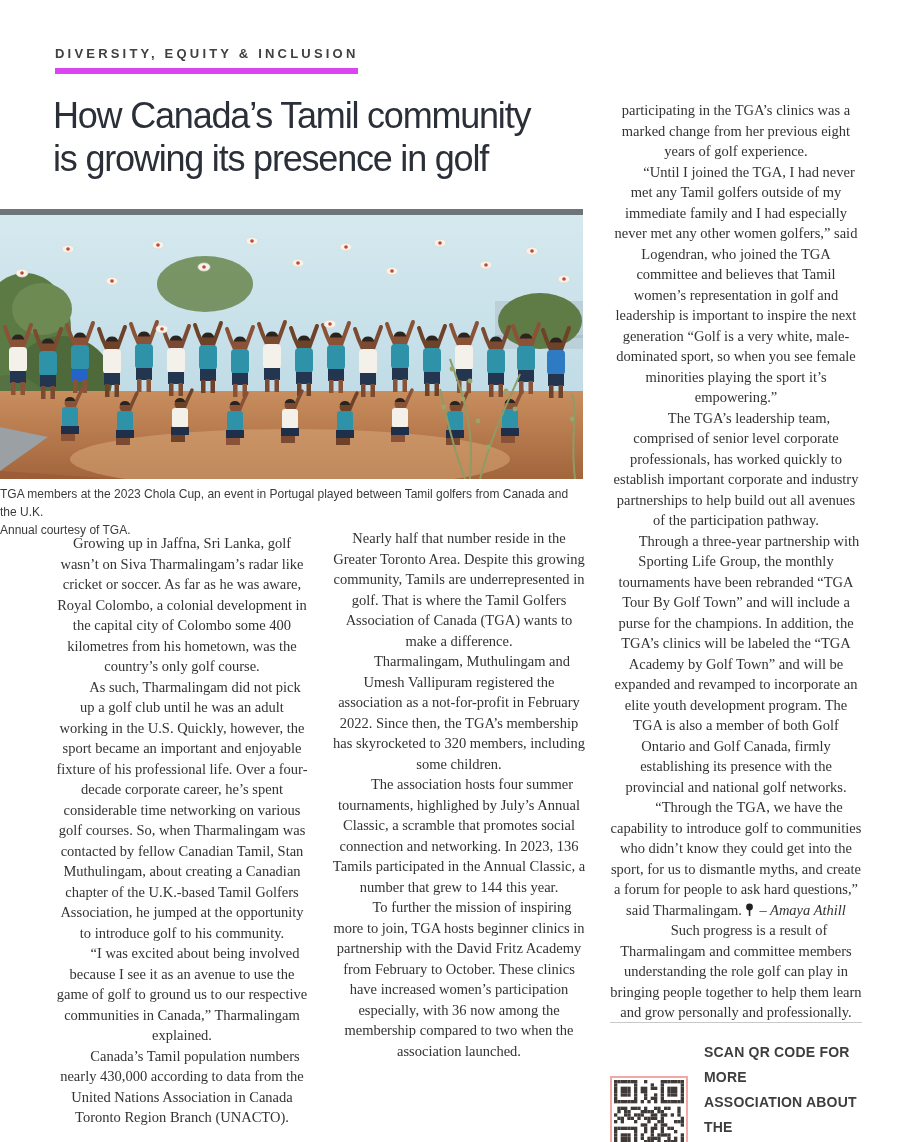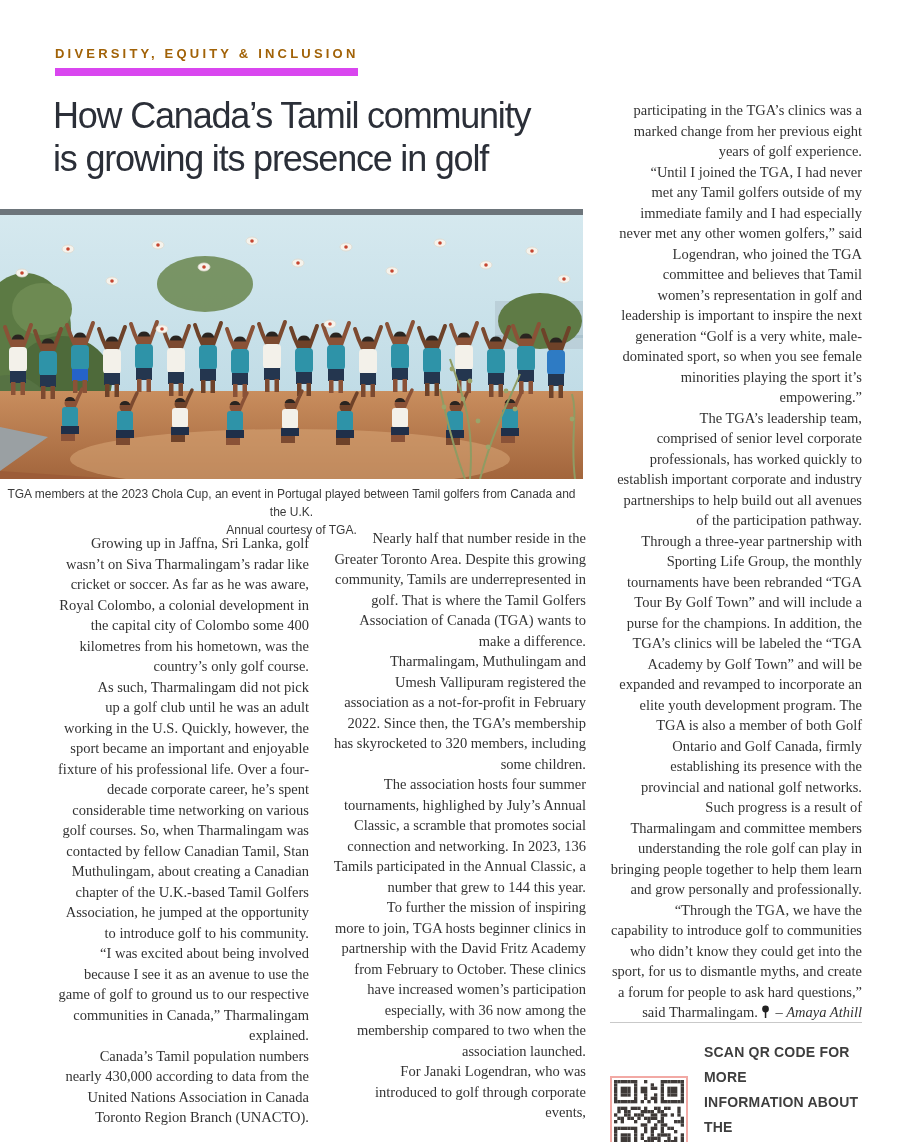--- a/index.html
+++ b/index.html
@@ -1,32 +1,32 @@
 <!DOCTYPE html>
 <html lang="en"><head>
 <meta charset="utf-8">
 <style>
   html,body{margin:0;padding:0;background:#ffffff;}
   .page{position:relative;width:912px;height:1142px;background:#fff;overflow:hidden;
         font-family:"Liberation Serif",serif;color:#333;}
 
   .kicker{position:absolute;left:55px;top:46px;font-family:"Liberation Sans",sans-serif;
-          font-weight:bold;font-size:13px;letter-spacing:3.2px;color:#a16207;
-          border-bottom:8px solid #d946ef;padding-bottom:7px;}
+          font-weight:bold;font-size:13px;letter-spacing:3.2px;color:#404040;
+          border-bottom:6px solid #d946ef;padding-bottom:7px;}
 
   .title{position:absolute;left:53px;top:94px;margin:0;font-family:"Liberation Sans",sans-serif;
          font-weight:normal;font-size:36px;line-height:43px;letter-spacing:-1.2px;color:#2b2f38;}
 
   .photo{position:absolute;left:0;top:209px;width:583px;height:270px;display:block;}
 
-  .caption{position:absolute;left:0;top:485px;width:583px;text-align:center;
+  .caption{position:absolute;left:0;top:485px;width:583px;text-align:left;
            font-family:"Liberation Sans",sans-serif;font-size:12px;line-height:18px;color:#3b3b3b;}
 
   .col{position:absolute;width:254px;font-size:14.5px;line-height:20.5px;color:#333;
-       text-align:right;hyphens:auto;-webkit-hyphens:auto;}
+       text-align:center;hyphens:auto;-webkit-hyphens:auto;}
   .col p{margin:0;}
   .col p.indent{text-indent:26px;}
   .col1{left:55px;top:533px;}
   .col2{left:332px;top:528px;}
   .col3{left:610px;top:100px;width:252px;}
   .byline{font-style:italic;}
   .endmark{display:inline-block;vertical-align:-1px;margin:0 2px 0 3px;}
 
   .qr-section{position:absolute;left:610px;top:1022px;width:252px;border-top:1px solid #c9c9c9;
               padding-top:17px;display:flex;align-items:center;gap:16px;}
@@ -178,33 +178,32 @@
     <p class="indent">As such, Tharmalingam did not pick up a golf club until he was an adult working in the U.S. Quickly, however, the sport became an important and enjoyable fixture of his professional life. Over a four-decade corporate career, he’s spent considerable time networking on various golf courses. So, when Tharmalingam was contacted by fellow Canadian Tamil, Stan Muthulingam, about creating a Canadian chapter of the U.K.-based Tamil Golfers Association, he jumped at the opportunity to introduce golf to his community.</p>
     <p class="indent">“I was excited about being involved because I see it as an avenue to use the game of golf to ground us to our respective communities in Canada,” Tharmalingam explained.</p>
     <p class="indent">Canada’s Tamil population numbers nearly 430,000 according to data from the United Nations Association in Canada Toronto Region Branch (UNACTO).</p>
   </div>
 
   <div class="col col2">
     <p>Nearly half that number reside in the Greater Toronto Area. Despite this growing community, Tamils are underrepresented in golf. That is where the Tamil Golfers Association of Canada (TGA) wants to make a difference.</p>
     <p class="indent">Tharmalingam, Muthulingam and Umesh Vallipuram registered the association as a not-for-profit in February 2022. Since then, the TGA’s membership has skyrocketed to 320 members, including some children.</p>
     <p class="indent">The association hosts four summer tournaments, highlighed by July’s Annual Classic, a scramble that promotes social connection and networking. In 2023, 136 Tamils participated in the Annual Classic, a number that grew to 144 this year.</p>
     <p class="indent">To further the mission of inspiring more to join, TGA hosts beginner clinics in partnership with the David Fritz Academy from February to October. These clinics have increased women’s participation especially, with 36 now among the membership compared to two when the association launched.</p>
-    <p class="indent">For Janaki Logendran, who was introduced to golf through corporate events,</p>
   </div>
 
   <div class="col col3">
     <p>participating in the TGA’s clinics was a marked change from her previous eight years of golf experience.</p>
     <p class="indent">“Until I joined the TGA, I had never met any Tamil golfers outside of my immediate family and I had especially never met any other women golfers,” said Logendran, who joined the TGA committee and believes that Tamil women’s representation in golf and leadership is important to inspire the next generation “Golf is a very white, male-dominated sport, so when you see female minorities playing the sport it’s empowering.”</p>
     <p class="indent">The TGA’s leadership team, comprised of senior level corporate professionals, has worked quickly to establish important corporate and industry partnerships to help build out all avenues of the participation pathway.</p>
     <p class="indent">Through a three-year partnership with Sporting Life Group, the monthly tournaments have been rebranded “TGA Tour By Golf Town” and will include a purse for the champions. In addition, the TGA’s clinics will be labeled the “TGA Academy by Golf Town” and will be expanded and revamped to incorporate an elite youth development program. The TGA is also a member of both Golf Ontario and Golf Canada, firmly establishing its presence with the provincial and national golf networks.</p>
-    <p class="indent">Such progress is a result of Tharmalingam and committee members understanding the role golf can play in bringing people together to help them learn and grow personally and professionally.</p>
     <p class="indent"><span>“Through the TGA, we have the capability to introduce golf to communities who didn’t know they could get into the sport, for us to dismantle myths, and create a forum for people to ask hard questions,” said Tharmalingam.</span><svg class="endmark" width="9" height="13" viewBox="0 0 9 13">
           <circle cx="4.5" cy="4" r="3.4" fill="#222"></circle>
           <rect x="3.8" y="6.5" width="1.5" height="6.5" fill="#222"></rect>
         </svg> <em class="byline">– Amaya Athill</em></p>
+    <p class="indent">Such progress is a result of Tharmalingam and committee members understanding the role golf can play in bringing people together to help them learn and grow personally and professionally.</p>
   </div>
 
   <div class="qr-section">
     <svg id="qr-svg" class="qr-box" viewBox="0 0 74 74">
         <rect x="2.00" y="2.00" width="3.33" height="3.33" fill="#3f3a38"></rect>
         <rect x="5.33" y="2.00" width="3.33" height="3.33" fill="#3f3a38"></rect>
         <rect x="8.67" y="2.00" width="3.33" height="3.33" fill="#3f3a38"></rect>
         <rect x="12.00" y="2.00" width="3.33" height="3.33" fill="#3f3a38"></rect>
         <rect x="15.33" y="2.00" width="3.33" height="3.33" fill="#3f3a38"></rect>
         <rect x="18.67" y="2.00" width="3.33" height="3.33" fill="#3f3a38"></rect>
@@ -420,18 +419,18 @@
         <rect x="22.00" y="68.67" width="3.33" height="3.33" fill="#3f3a38"></rect>
         <rect x="35.33" y="68.67" width="3.33" height="3.33" fill="#3f3a38"></rect>
         <rect x="45.33" y="68.67" width="3.33" height="3.33" fill="#3f3a38"></rect>
         <rect x="48.67" y="68.67" width="3.33" height="3.33" fill="#3f3a38"></rect>
         <rect x="52.00" y="68.67" width="3.33" height="3.33" fill="#3f3a38"></rect>
         <rect x="55.33" y="68.67" width="3.33" height="3.33" fill="#3f3a38"></rect>
         <rect x="58.67" y="68.67" width="3.33" height="3.33" fill="#3f3a38"></rect>
       </svg>
     <div class="qr-label">
       <div>SCAN QR CODE FOR MORE</div>
-      <div>INFORMATION ABOUT THE</div>
+      <div>ASSOCIATION ABOUT THE</div>
       <div>TAMIL GOLFERS ASSOCIATION.</div>
     </div>
   </div>
 
 </div>
 
 </body></html>

